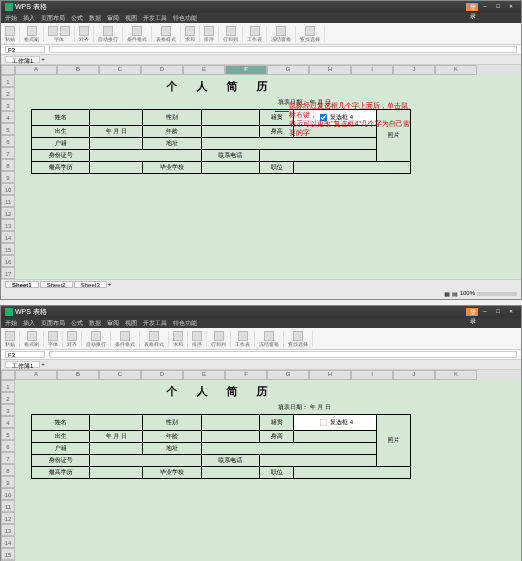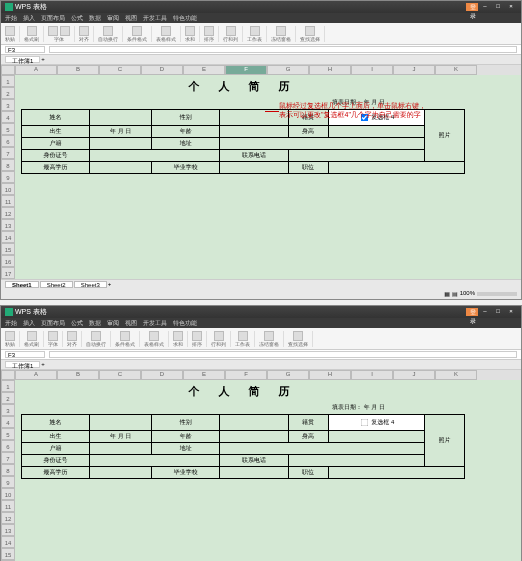--- a/index.html
+++ b/index.html
@@ -24,21 +24,21 @@
     .tab { padding: 0 6px; border: 1px solid #ccc; background: #fff; margin-right: 1px; }
     .sheet-area { position: relative; background: #d4e8d4; }
     .col-headers { display: flex; background: #e0e0e0; font-size: 6px; color: #666; }
     .col-h { border: 1px solid #bbb; text-align: center; width: 42px; height: 10px; }
     .col-h.first { width: 14px; }
     .col-h.active { background: #7a9; color: #fff; }
     .row-area { display: flex; }
     .row-headers { display: flex; flex-direction: column; background: #e0e0e0; font-size: 6px; color: #666; }
     .row-h { border: 1px solid #bbb; text-align: center; width: 14px; height: 12px; line-height: 12px; }
     .grid { position: relative; flex: 1; background: #d4e8d4; min-height: 200px; }
-    .resume-form { position: absolute; left: 6px; top: 4px; width: 444px; }
+    .resume-form { position: absolute; left: 16px; top: 4px; width: 380px; }
     .form-title { text-align: center; font-size: 11px; font-weight: bold; letter-spacing: 8px; margin-bottom: 4px; color: #000; }
     .form-date { text-align: right; font-size: 6px; margin-bottom: 2px; padding-right: 80px; }
     .form-table { border-collapse: collapse; width: 100%; font-size: 6px; }
     .form-table td { border: 1px solid #000; padding: 1px 2px; height: 11px; background: #d4e8d4; text-align: center; }
     .checkbox-cell { background: #fff !important; }
     .checkbox-cell input { transform: scale(0.6); vertical-align: middle; }
     .annotation { position: absolute; font-size: 7px; color: #c00; left: 258px; top: -8px; line-height: 9px; }
     .arrow-line { position: absolute; left: 244px; top: 2px; width: 14px; height: 1px; background: #c00; }
     .sheet-tabs { background: #e8e8e8; display: flex; font-size: 6px; padding: 1px 4px; height: 10px; border-top: 1px solid #ccc; }
     .sheet-tab { padding: 0 6px; border: 1px solid #bbb; background: #fff; margin-right: 1px; }

